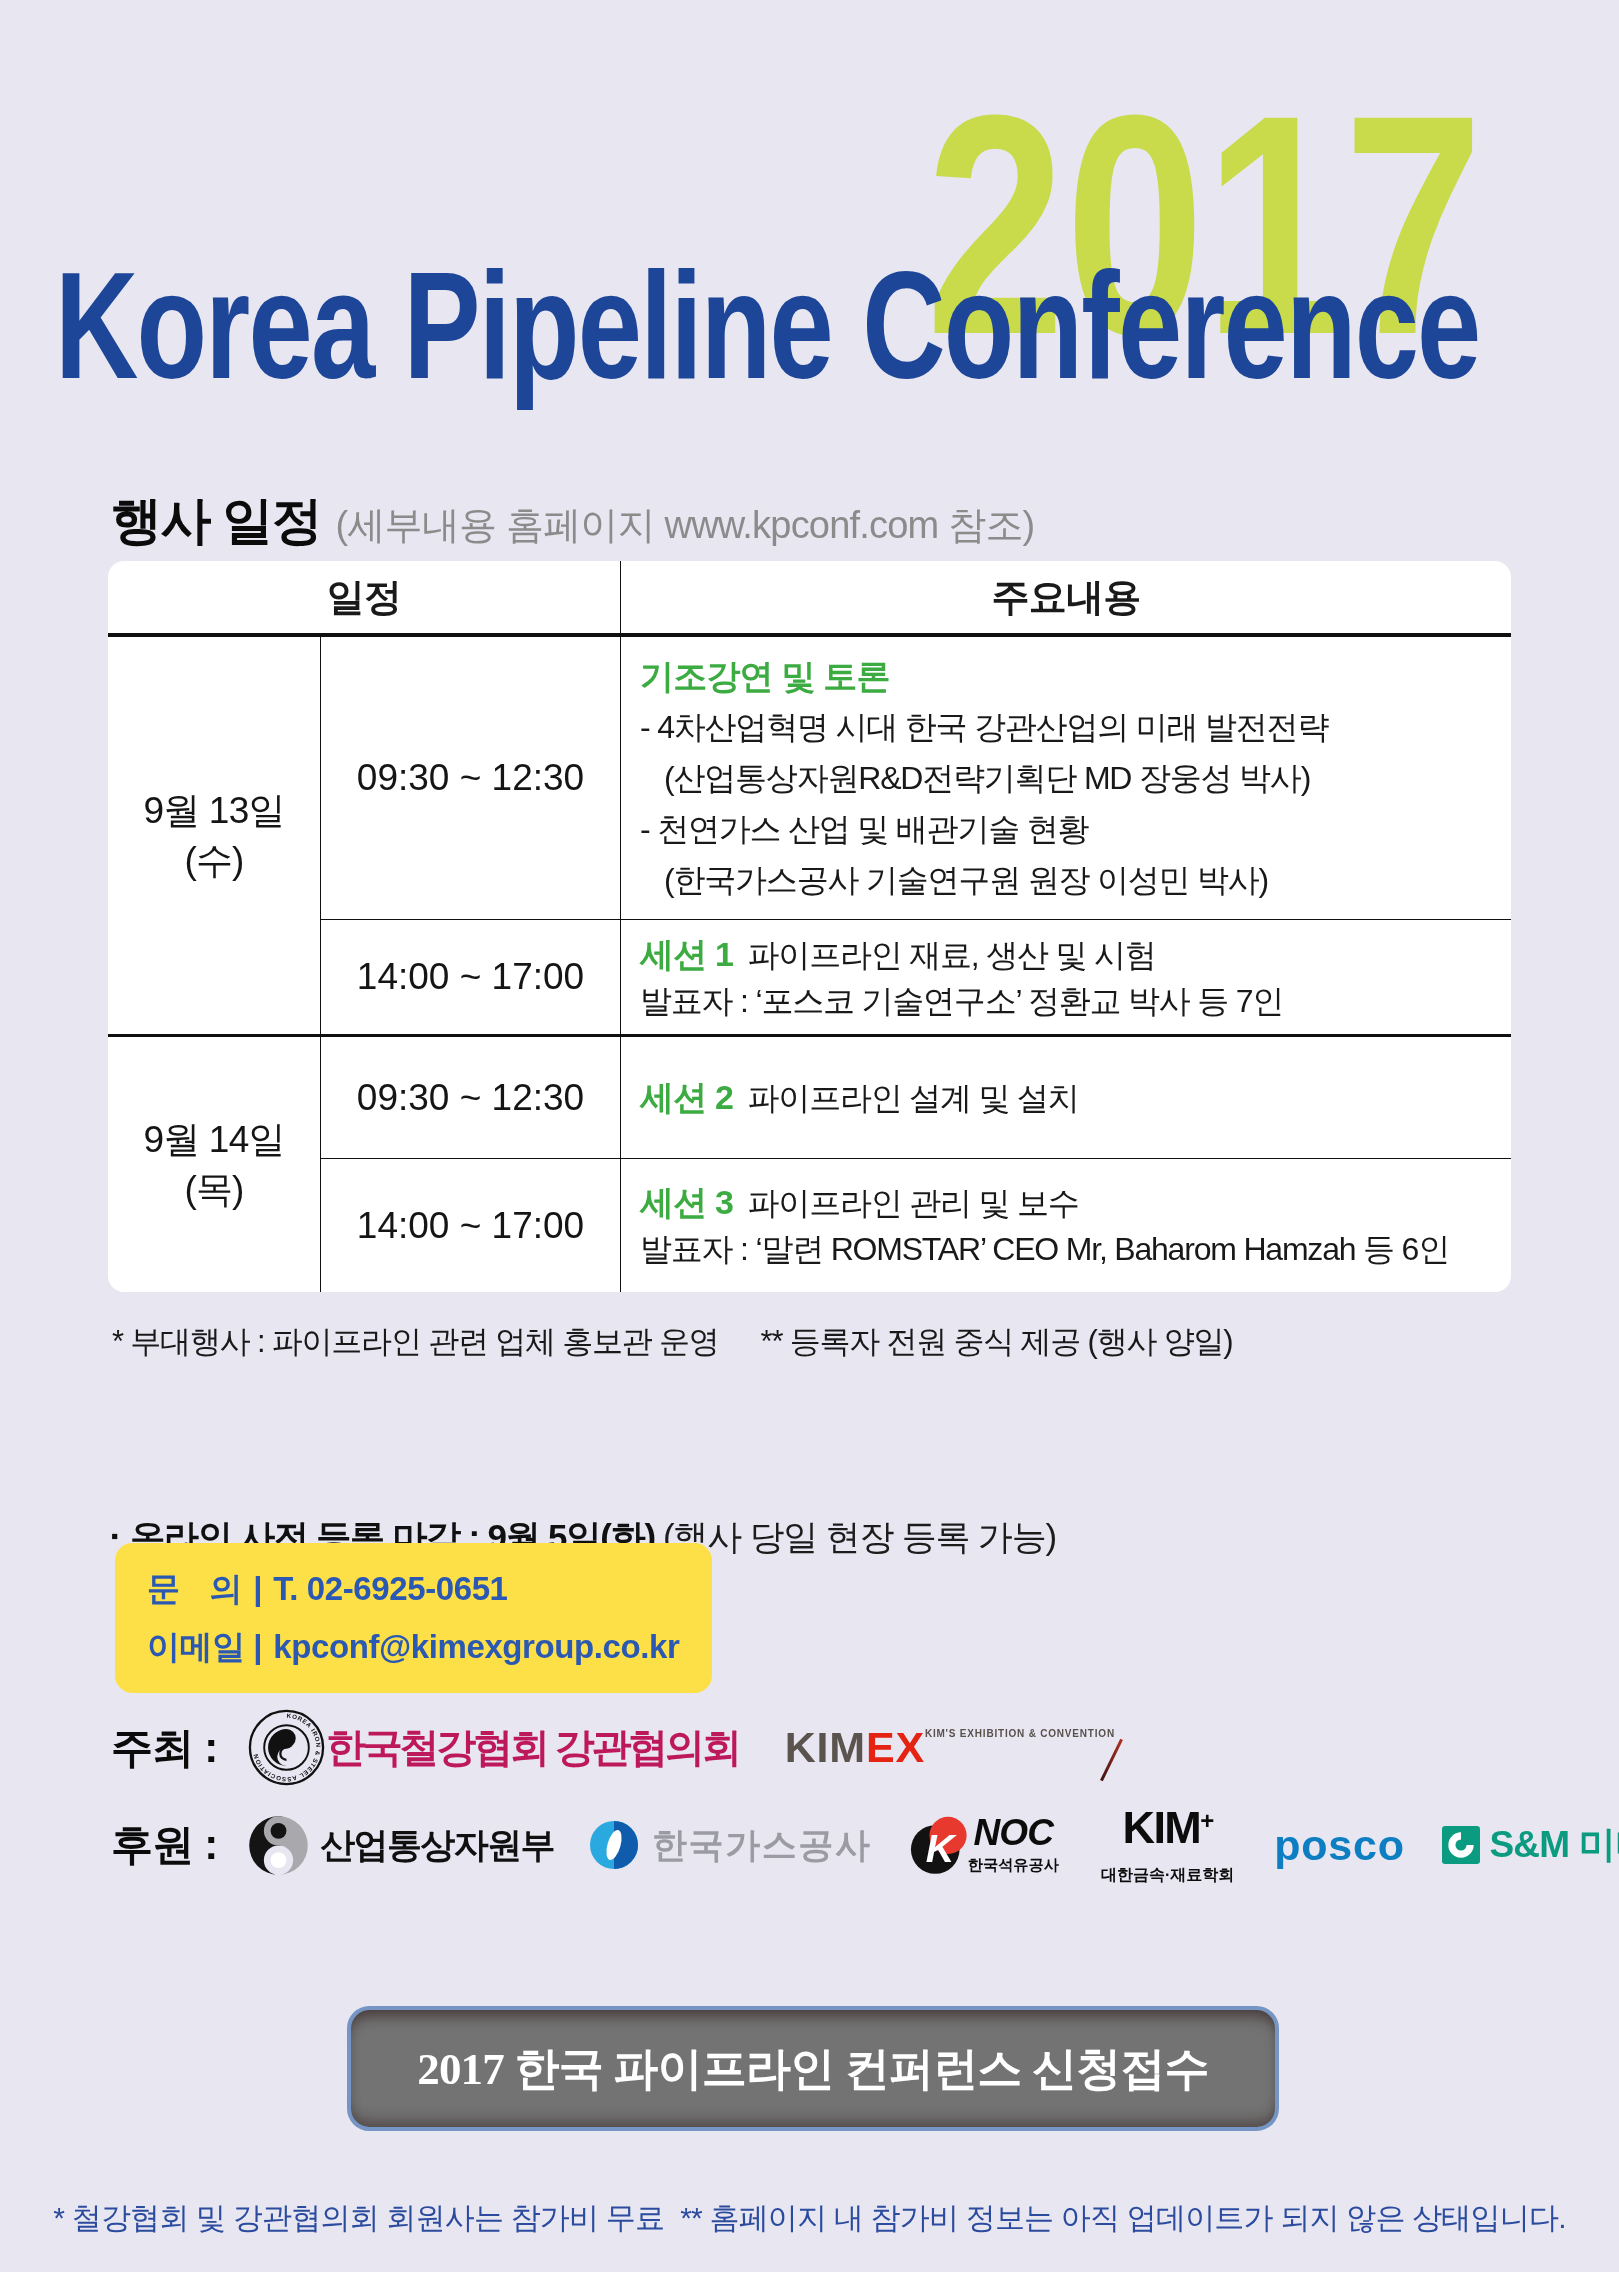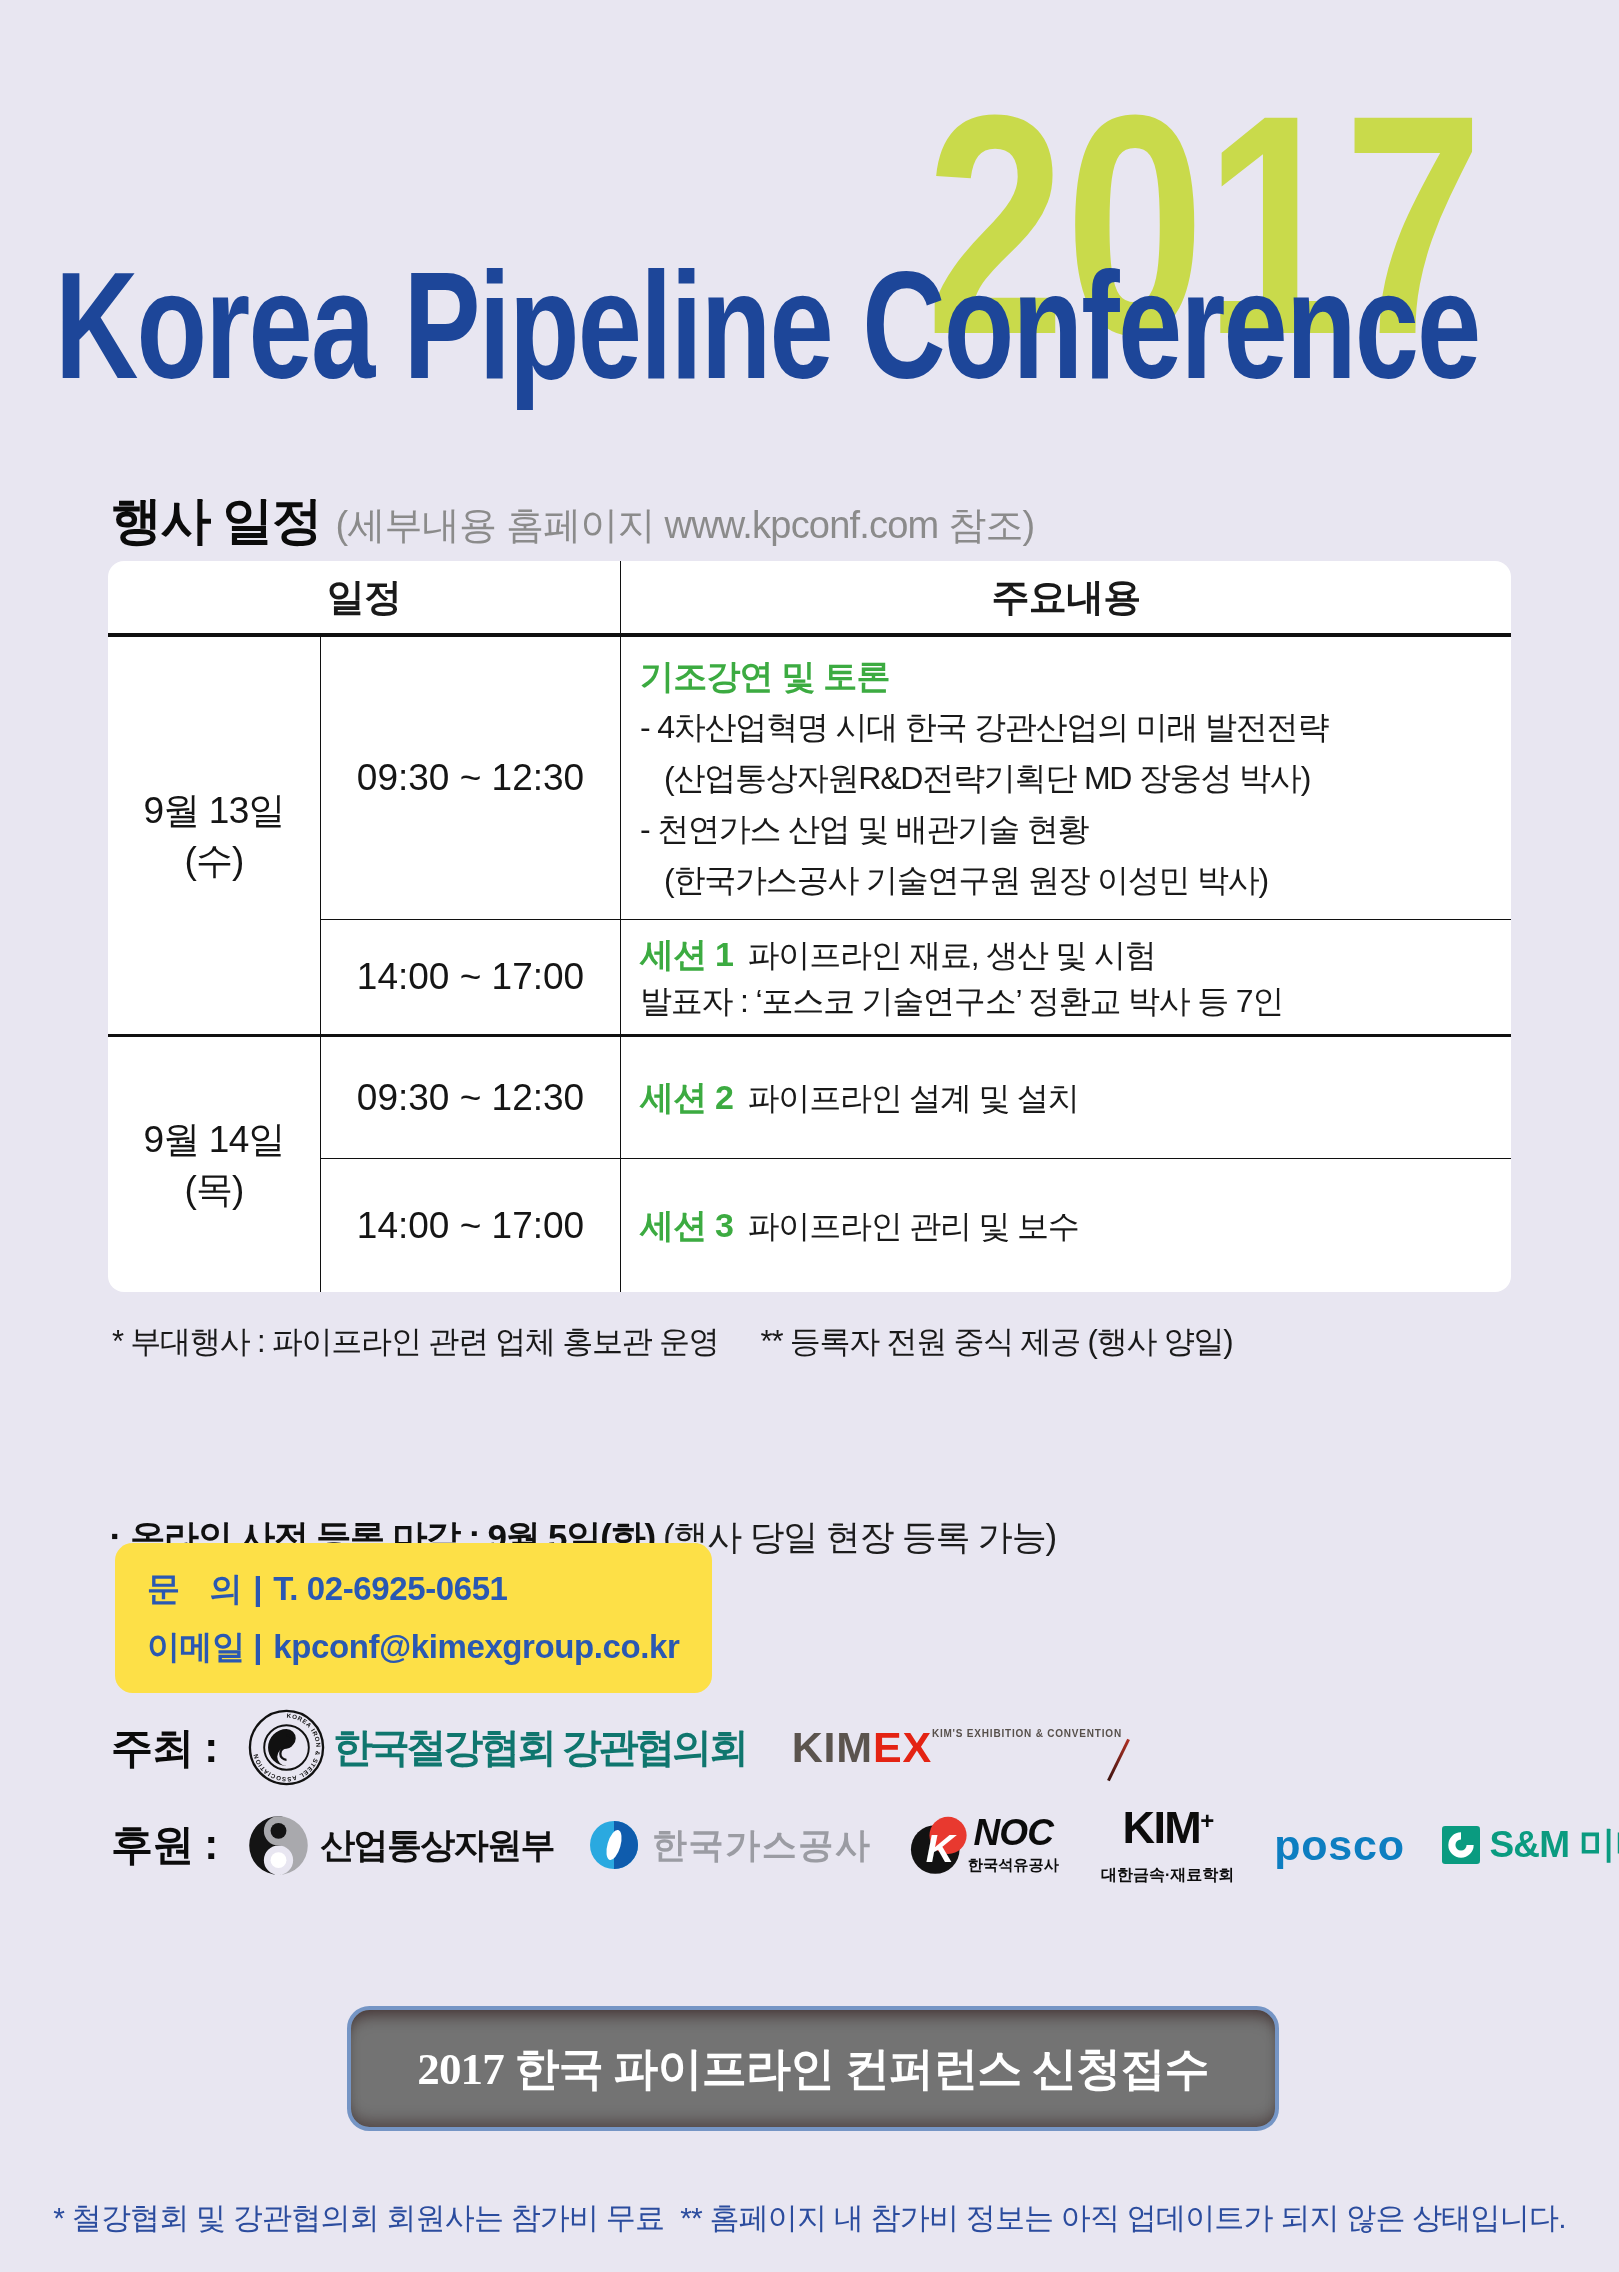--- a/index.html
+++ b/index.html
@@ -60,21 +60,21 @@
   
   .contact{ position:absolute; left:115px; top:1543px; width:597px; height:150px; background:#fde047; border-radius:17.6px;
      padding:27px 32px; display:flex; flex-direction:column; justify-content:space-between; color:#2a58b2;}
   .c-line{ font-size:33px; font-weight:bold; white-space:nowrap; letter-spacing:-0.4px; line-height:38px;}
   .c-label{ display:inline-block; width:95px; text-align:justify; text-align-last:justify;}
   .c-div{ margin:0 11.2px;}
 
   
   .hosts{ position:absolute; left:111px; top:1706px; height:83px; display:flex; align-items:center;}
   .org-label{ font-size:42px; font-weight:800; color:#0b0b0b; letter-spacing:-0.8px; margin-right:30.5px; white-space:nowrap;}
-  .kisa-name{ font-size:40px; font-weight:800; color:#0f766e; letter-spacing:-3.2px; margin-left:8px; white-space:nowrap;}
+  .kisa-name{ font-size:40px; font-weight:800; color:#be185d; letter-spacing:-3.2px; margin-left:1px; white-space:nowrap;}
   .kimex{ position:relative; margin-left:46px; display:flex; line-height:1;}
   .kimex .word{ font-size:43px; font-weight:800; letter-spacing:0.8px;}
   .kimex .kim{ color:#5b544e;}
   .kimex .ex{ color:#e42313;}
   .kimex .sub{ font-size:10px; letter-spacing:0.8px; color:#57504b; margin-top:3.2px; font-weight:bold; white-space:nowrap;}
   .kimex-slash{ position:absolute; right:1.6px; top:11.2px; width:3.2px; height:46px; background:linear-gradient(#b03024,#3d1410); transform:rotate(26deg);}
 
   
   .sponsors{ position:absolute; left:111px; top:1800px; height:90px; display:flex; align-items:center;}
   .sp-item{ display:flex; align-items:center;}
@@ -151,20 +151,21 @@
       <div class="sess-line">
         <span class="green">세션 2</span><span>파이프라인 설계 및 설치</span>
       </div>
     </div>
 
     <div class="cell-time t4">14:00 ~ 17:00</div>
     <div class="cell-body b4">
       <div class="sess-line">
         <span class="green">세션 3</span><span>파이프라인 관리 및 보수</span>
       </div>
+      <div class="sess-line">발표자 : ‘말련 ROMSTAR’ CEO Mr, Baharom Hamzah 등 6인</div>
     </div>
   </div>
 
   <div class="foot-note">
     <span>* 부대행사 : 파이프라인 관련 업체 홍보관 운영</span><span class="gap"></span><span>** 등록자 전원 중식 제공 (행사 양일)</span>
   </div>
 
   <div class="online-line">
     <span class="bullet">▪</span><span class="strong">온라인 사전 등록 마감 : 9월 5일(화)</span><span class="rest">(행사 당일 현장 등록 가능)</span>
   </div>

